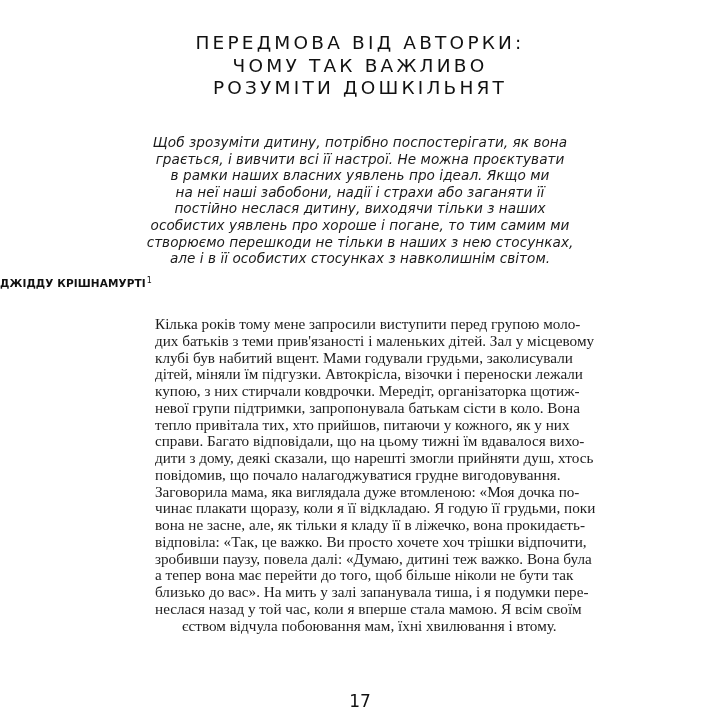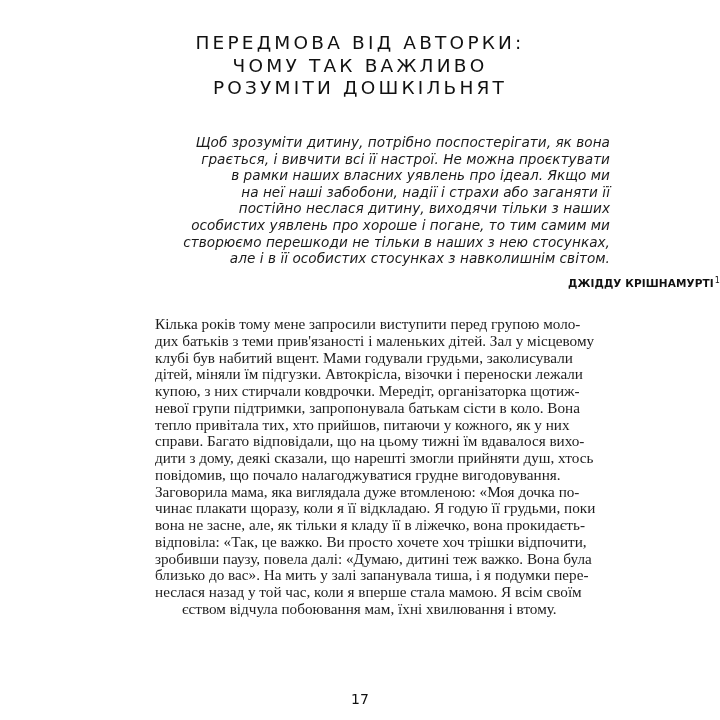--- a/index.html
+++ b/index.html
@@ -33,36 +33,36 @@
       color: #111111;
       font-weight: normal;
     }
     .title .tline { display: block; white-space: nowrap; }
 
     .epigraph {
       position: absolute;
       left: 110px;
       top: 134px;
       width: 500px;
-      text-align: right;
+      text-align: center;
       font-family: "DejaVu Sans", sans-serif;
       font-style: italic;
       font-size: 13.6px;
       line-height: 16.6px;
       color: #1a1a1a;
       letter-spacing: 0.05px;
     }
     .epigraph .eline { display: block; white-space: nowrap; }
 
     .attribution {
       position: absolute;
       left: 0;
       top: 276px;
       width: 720px;
-      text-align: right;
+      text-align: left;
       font-family: "DejaVu Sans", sans-serif;
       font-weight: bold;
       font-size: 10.5px;
       color: #111111;
       letter-spacing: 0.1px;
     }
     .attribution sup {
       font-weight: normal;
       font-size: 8px;
       vertical-align: 4px;
@@ -92,21 +92,21 @@
       margin-left: 27px;
     }
 
     .page-number {
       position: absolute;
       left: 0;
       top: 691px;
       width: 720px;
       text-align: center;
       font-family: "DejaVu Sans", sans-serif;
-      font-size: 14px;
+      font-size: 17px;
       color: #111111;
     }
   </style>
 </head>
 <body>
 
 <div class="page">
 
   <h1 class="title" style="margin:0;">
     <span class="tline">ПЕРЕДМОВА ВІД АВТОРКИ:</span>
@@ -138,20 +138,21 @@
     <span class="bline">невої групи підтримки, запропонувала батькам сісти в коло. Вона</span>
     <span class="bline">тепло привітала тих, хто прийшов, питаючи у кожного, як у них</span>
     <span class="bline">справи. Багато відповідали, що на цьому тижні їм вдавалося вихо-</span>
     <span class="bline">дити з дому, деякі сказали, що нарешті змогли прийняти душ, хтось</span>
     <span class="bline">повідомив, що почало налагоджуватися грудне вигодовування.</span>
     <span class="bline">Заговорила мама, яка виглядала дуже втомленою: «Моя дочка по-</span>
     <span class="bline">чинає плакати щоразу, коли я її відкладаю. Я годую її грудьми, поки</span>
     <span class="bline">вона не засне, але, як тільки я кладу її в ліжечко, вона прокидаєть-</span>
     <span class="bline">відповіла: «Так, це важко. Ви просто хочете хоч трішки відпочити,</span>
     <span class="bline">зробивши паузу, повела далі: «Думаю, дитині теж важко. Вона була</span>
+    <span class="bline">а тепер вона має перейти до того, щоб більше ніколи не бути так</span>
     <span class="bline">близько до вас». На мить у залі запанувала тиша, і я подумки пере-</span>
     <span class="bline">неслася назад у той час, коли я вперше стала мамою. Я всім своїм</span>
     <span class="bline last">єством відчула побоювання мам, їхні хвилювання і втому.</span>
   </div>
 
   <div class="page-number">17</div>
 
 </div>
 
 </body></html>

